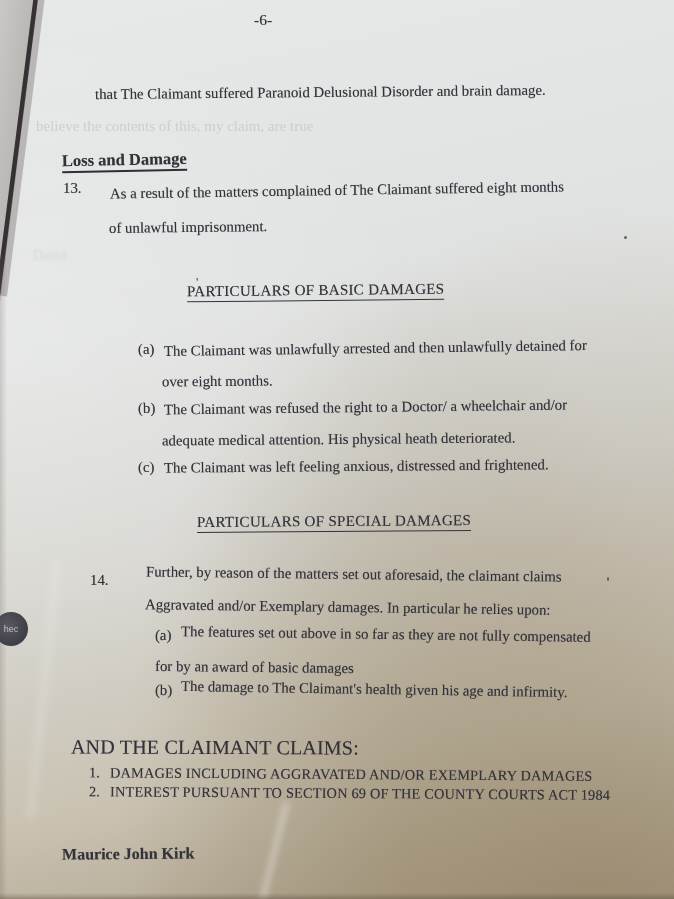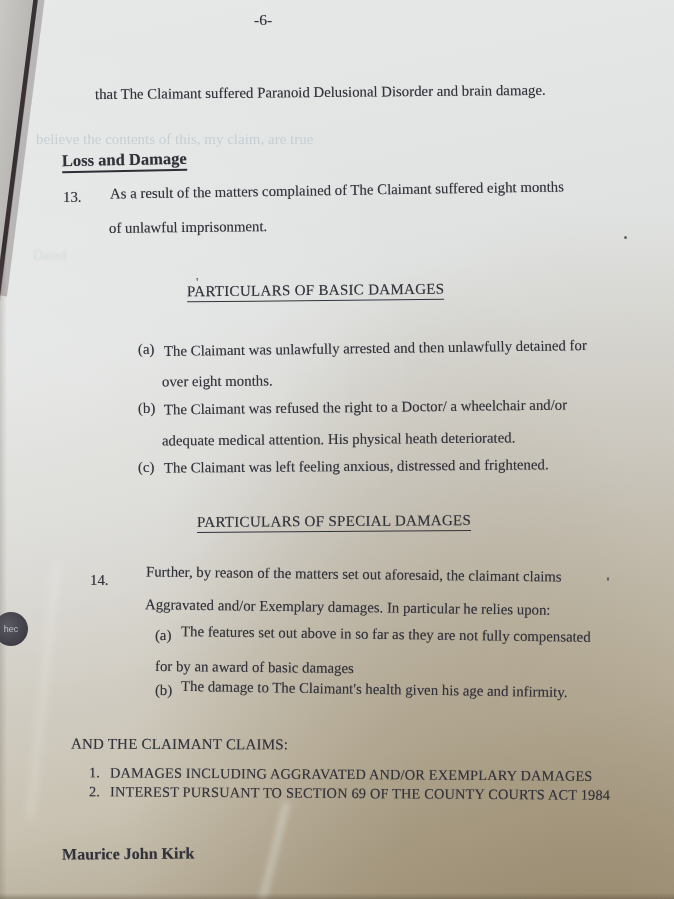--- a/index.html
+++ b/index.html
@@ -9,28 +9,28 @@
     background:
       radial-gradient(ellipse at 88% 102%, rgba(140,123,92,0.50), rgba(140,123,92,0) 55%),
       radial-gradient(ellipse at 60% 95%, rgba(150,135,105,0.30), rgba(150,135,105,0) 50%),
       radial-gradient(ellipse at 2% 40%, rgba(255,255,255,0.22), rgba(255,255,255,0) 45%),
       linear-gradient(168deg,#e7e9e8 0%,#e0e2e1 34%,#d8d7d2 56%,#c9c2b2 80%,#a99d86 100%);
   }
   .txt{position:absolute;white-space:nowrap;font-size:14.8px;line-height:1.2;
        text-shadow:0 0 0.7px rgba(45,45,58,0.45);}
   .pnum{left:254px;top:11px;font-size:15.5px;}
   .intro{left:95px;top:84px;transform:rotate(-0.55deg);}
-  .bleed{left:36px;top:130px;font-size:15px;color:#aebcc4;opacity:0.55;
+  .bleed{left:36px;top:117px;font-size:15px;color:#aebcc4;opacity:0.55;
          filter:blur(0.7px);text-shadow:none;}
   .bleed2{left:33px;top:248px;font-size:14px;color:#b6c2c8;opacity:0.4;
           filter:blur(0.8px);text-shadow:none;}
   .h-loss{left:62px;top:150px;font-size:16.5px;font-weight:bold;transform:rotate(-1.1deg);}
   .ul{border-bottom:2px solid #2e2e34;padding-bottom:1px;}
   .ul-thin{border-bottom:1.4px solid #33333b;padding-bottom:2px;}
-  .n13{left:63px;top:189px;}
+  .n13{left:63px;top:180px;}
   .p13a{left:110px;top:182px;transform:rotate(-0.9deg);}
   .p13b{left:109px;top:219px;transform:rotate(-0.7deg);}
   .hb{left:187px;top:281px;font-size:15px;letter-spacing:0.3px;transform:rotate(-0.6deg);}
   .mark{left:196px;top:274px;font-size:13px;opacity:0.8;}
   .lbl{position:absolute;white-space:nowrap;font-size:14.8px;text-shadow:0 0 0.7px rgba(45,45,58,0.45);}
   .ba-l{left:138px;top:341px;transform:rotate(-0.8deg);}
   .ba-1{left:164px;top:340px;transform:rotate(-0.8deg);}
   .ba-2{left:162px;top:373px;transform:rotate(-0.6deg);}
   .bb-l{left:138px;top:400px;transform:rotate(-0.7deg);}
   .bb-1{left:164px;top:399px;transform:rotate(-0.7deg);}
@@ -39,21 +39,21 @@
   .bc-1{left:164px;top:458px;transform:rotate(-0.5deg);}
   .hs{left:197px;top:512px;font-size:15px;letter-spacing:0.3px;transform:rotate(-0.4deg);}
   .n14{left:90px;top:572px;text-align:center;}
   .p14a{left:146px;top:566px;transform:rotate(0.7deg);}
   .p14b{left:145px;top:599px;transform:rotate(0.8deg);}
   .sa-l{left:155px;top:627px;transform:rotate(0.8deg);}
   .sa-1{left:181px;top:626px;transform:rotate(0.8deg);}
   .sa-2{left:155px;top:659px;transform:rotate(0.6deg);}
   .sb-l{left:155px;top:682px;transform:rotate(0.9deg);}
   .sb-1{left:181px;top:681px;transform:rotate(0.9deg);}
-  .claims-h{left:71px;top:735px;font-size:15px;letter-spacing:0.2px;transform:rotate(0.2deg);}
+  .claims-h{left:71px;top:735px;font-size:20px;letter-spacing:0.2px;transform:rotate(0.2deg);}
   .claim{position:absolute;white-space:nowrap;font-size:14.3px;letter-spacing:0.2px;
          text-shadow:0 0 0.7px rgba(45,45,58,0.45);}
   .c1{left:89px;top:766px;transform:rotate(0.4deg);}
   .c2{left:89px;top:785px;transform:rotate(0.4deg);}
   .cnum{display:inline-block;width:21px;}
   .sig{left:62px;top:844px;font-size:16px;font-weight:bold;transform:rotate(-0.5deg);}
   .corner{position:absolute;left:0;top:0;pointer-events:none;}
   .stamp{position:absolute;left:-6px;top:612px;width:34px;height:34px;border-radius:50%;
          background:radial-gradient(circle at 40% 40%,#5a5961,#3d3c44 75%);
          display:flex;align-items:center;justify-content:center;

